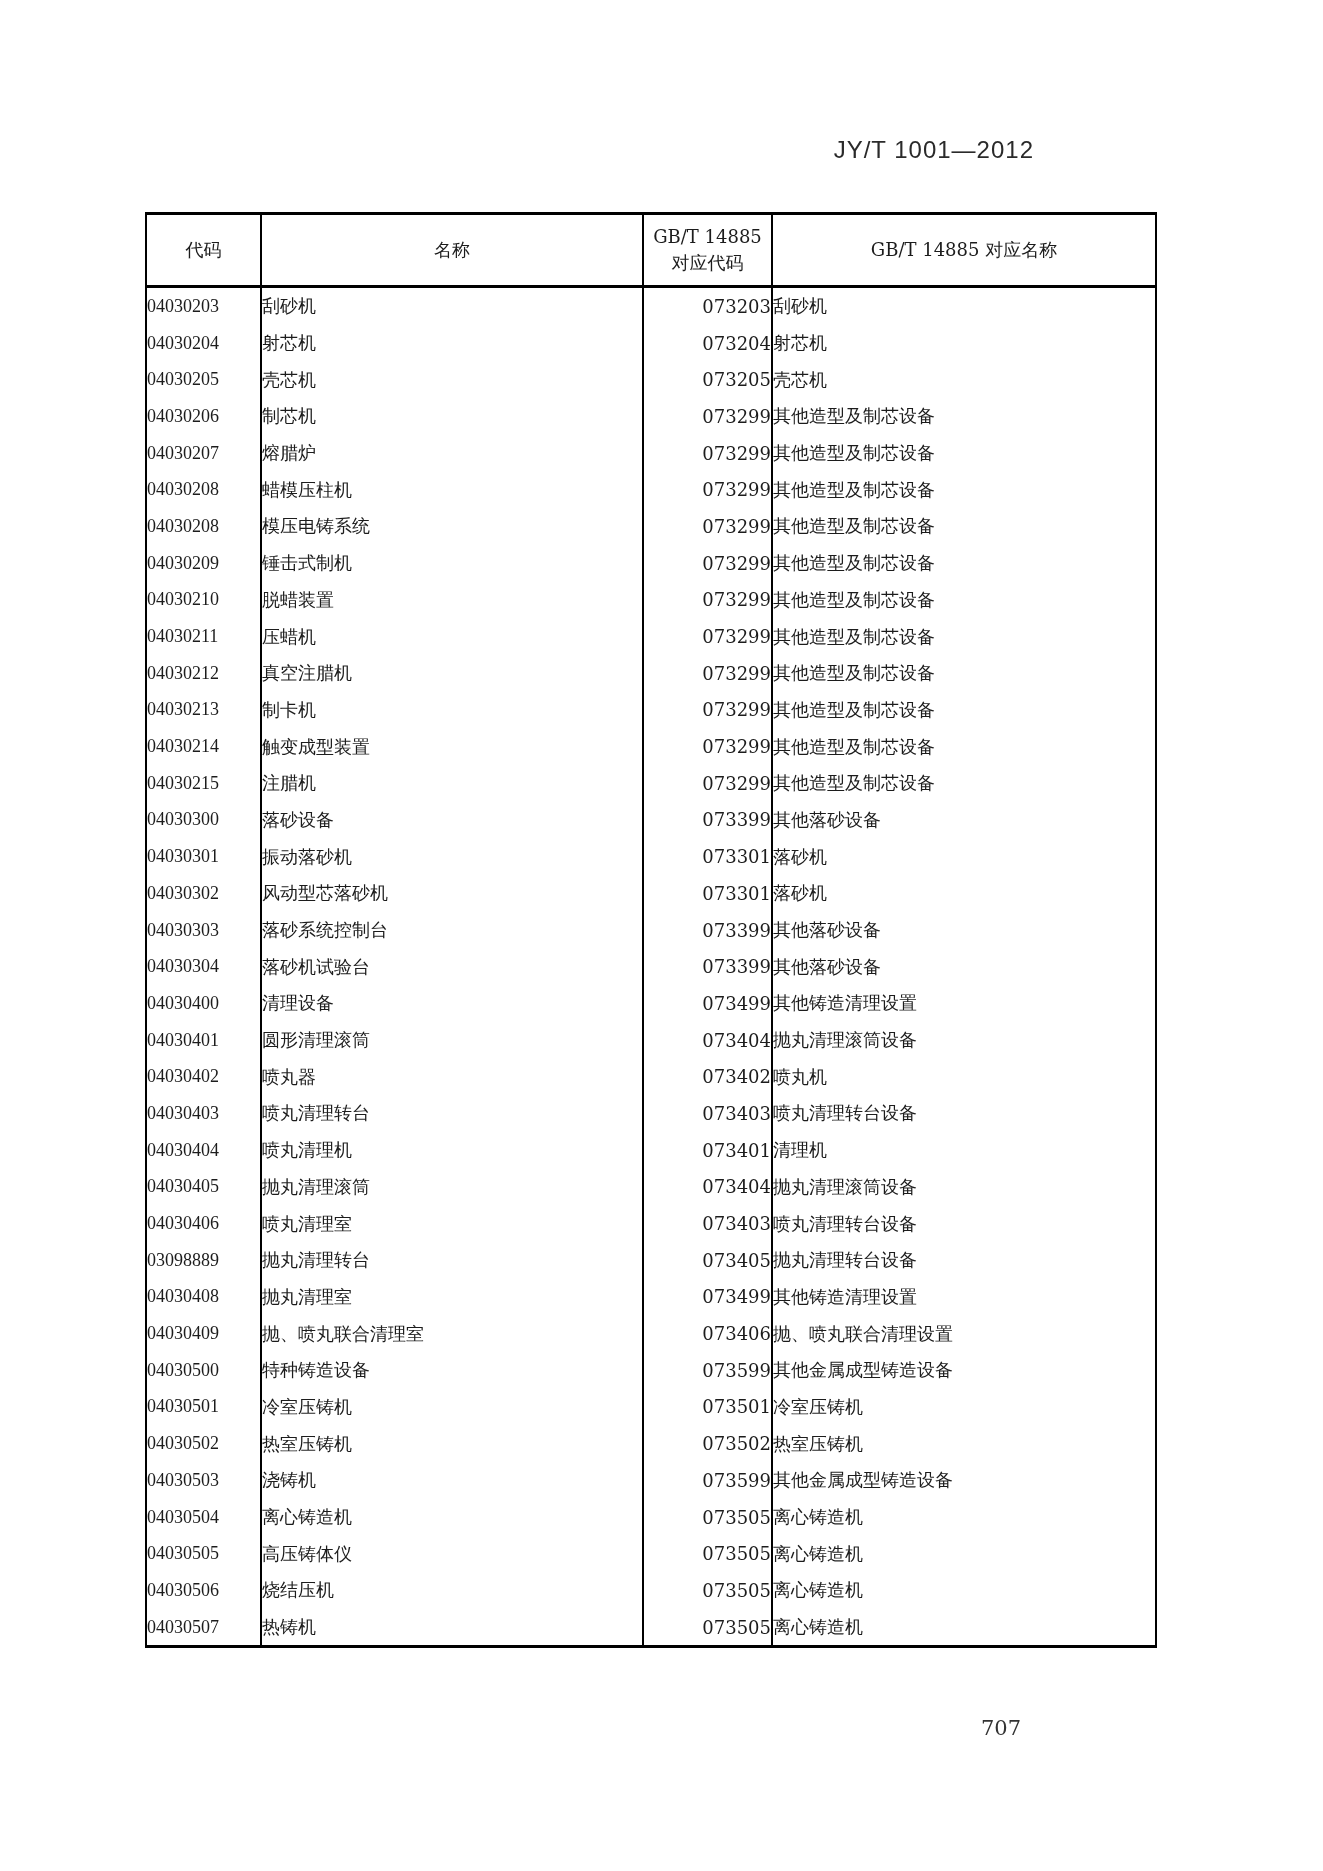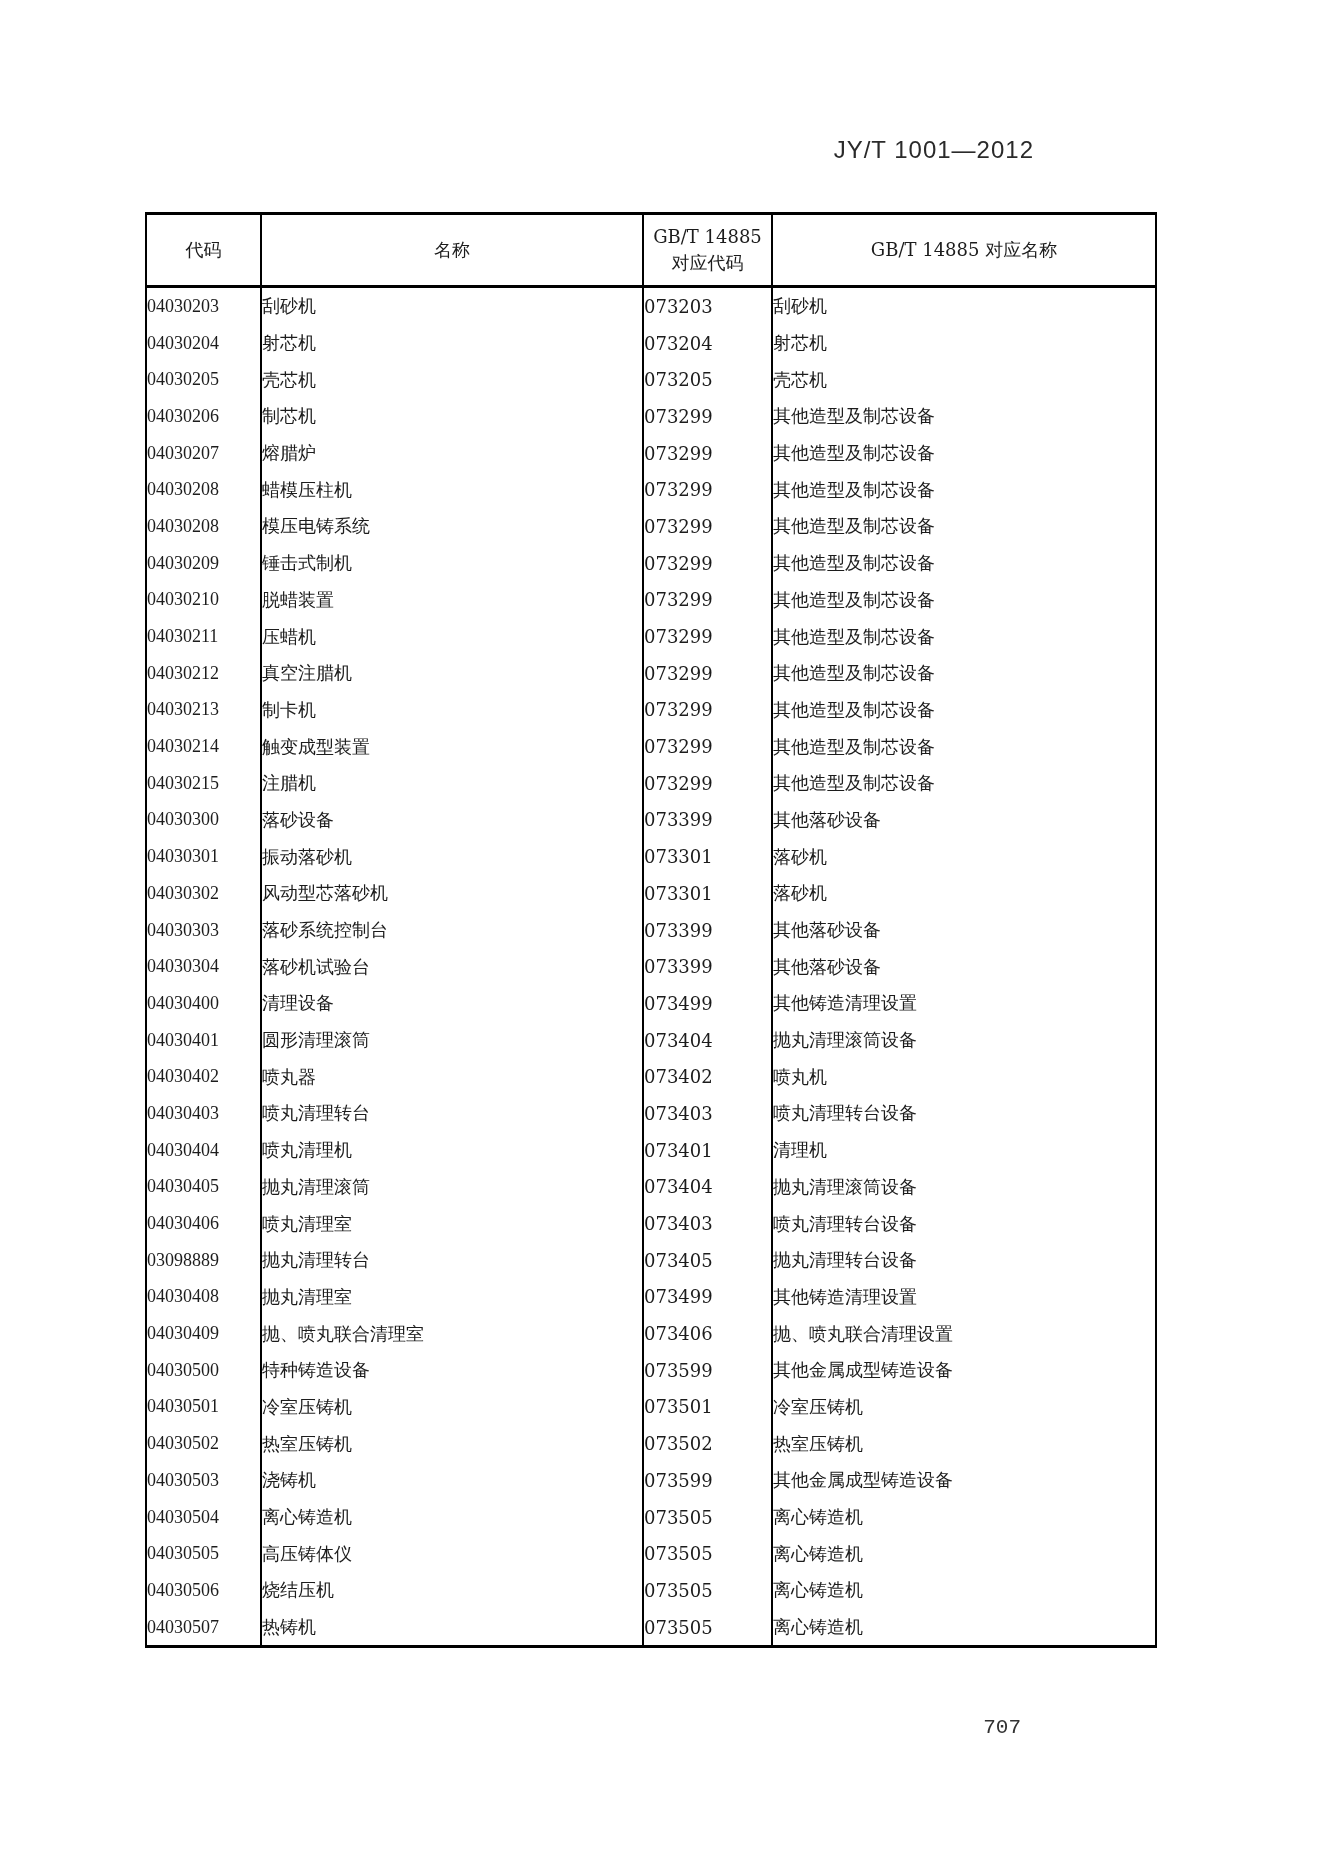--- a/index.html
+++ b/index.html
@@ -49,28 +49,27 @@
   table.code-table td + td { border-left:2px solid #000; }
   table.code-table td {
     height:36.7px;
     vertical-align:middle;
     padding:0;
     white-space:nowrap;
     overflow:hidden;
   }
   td.c0 { padding-left:3px;font-family:Liberation Serif, serif; }
   td.c1 { padding-left:11px; }
-  td.c2 { padding-left:5px; }
+  td.c2 { padding-left:5px;text-align:right; }
   td.c3 { padding-left:12px; }
   .page-number {
     position:absolute;
     top:1716px; right:146px;
     font-size:21px;
     color:#333;
-    font-family:Liberation Mono, monospace;
   }
 </style>
 </head>
 <body>
 
 <div class="page">
 
   <div class="doc-ref">JY/T 1001—2012</div>
 
   <table class="code-table">

